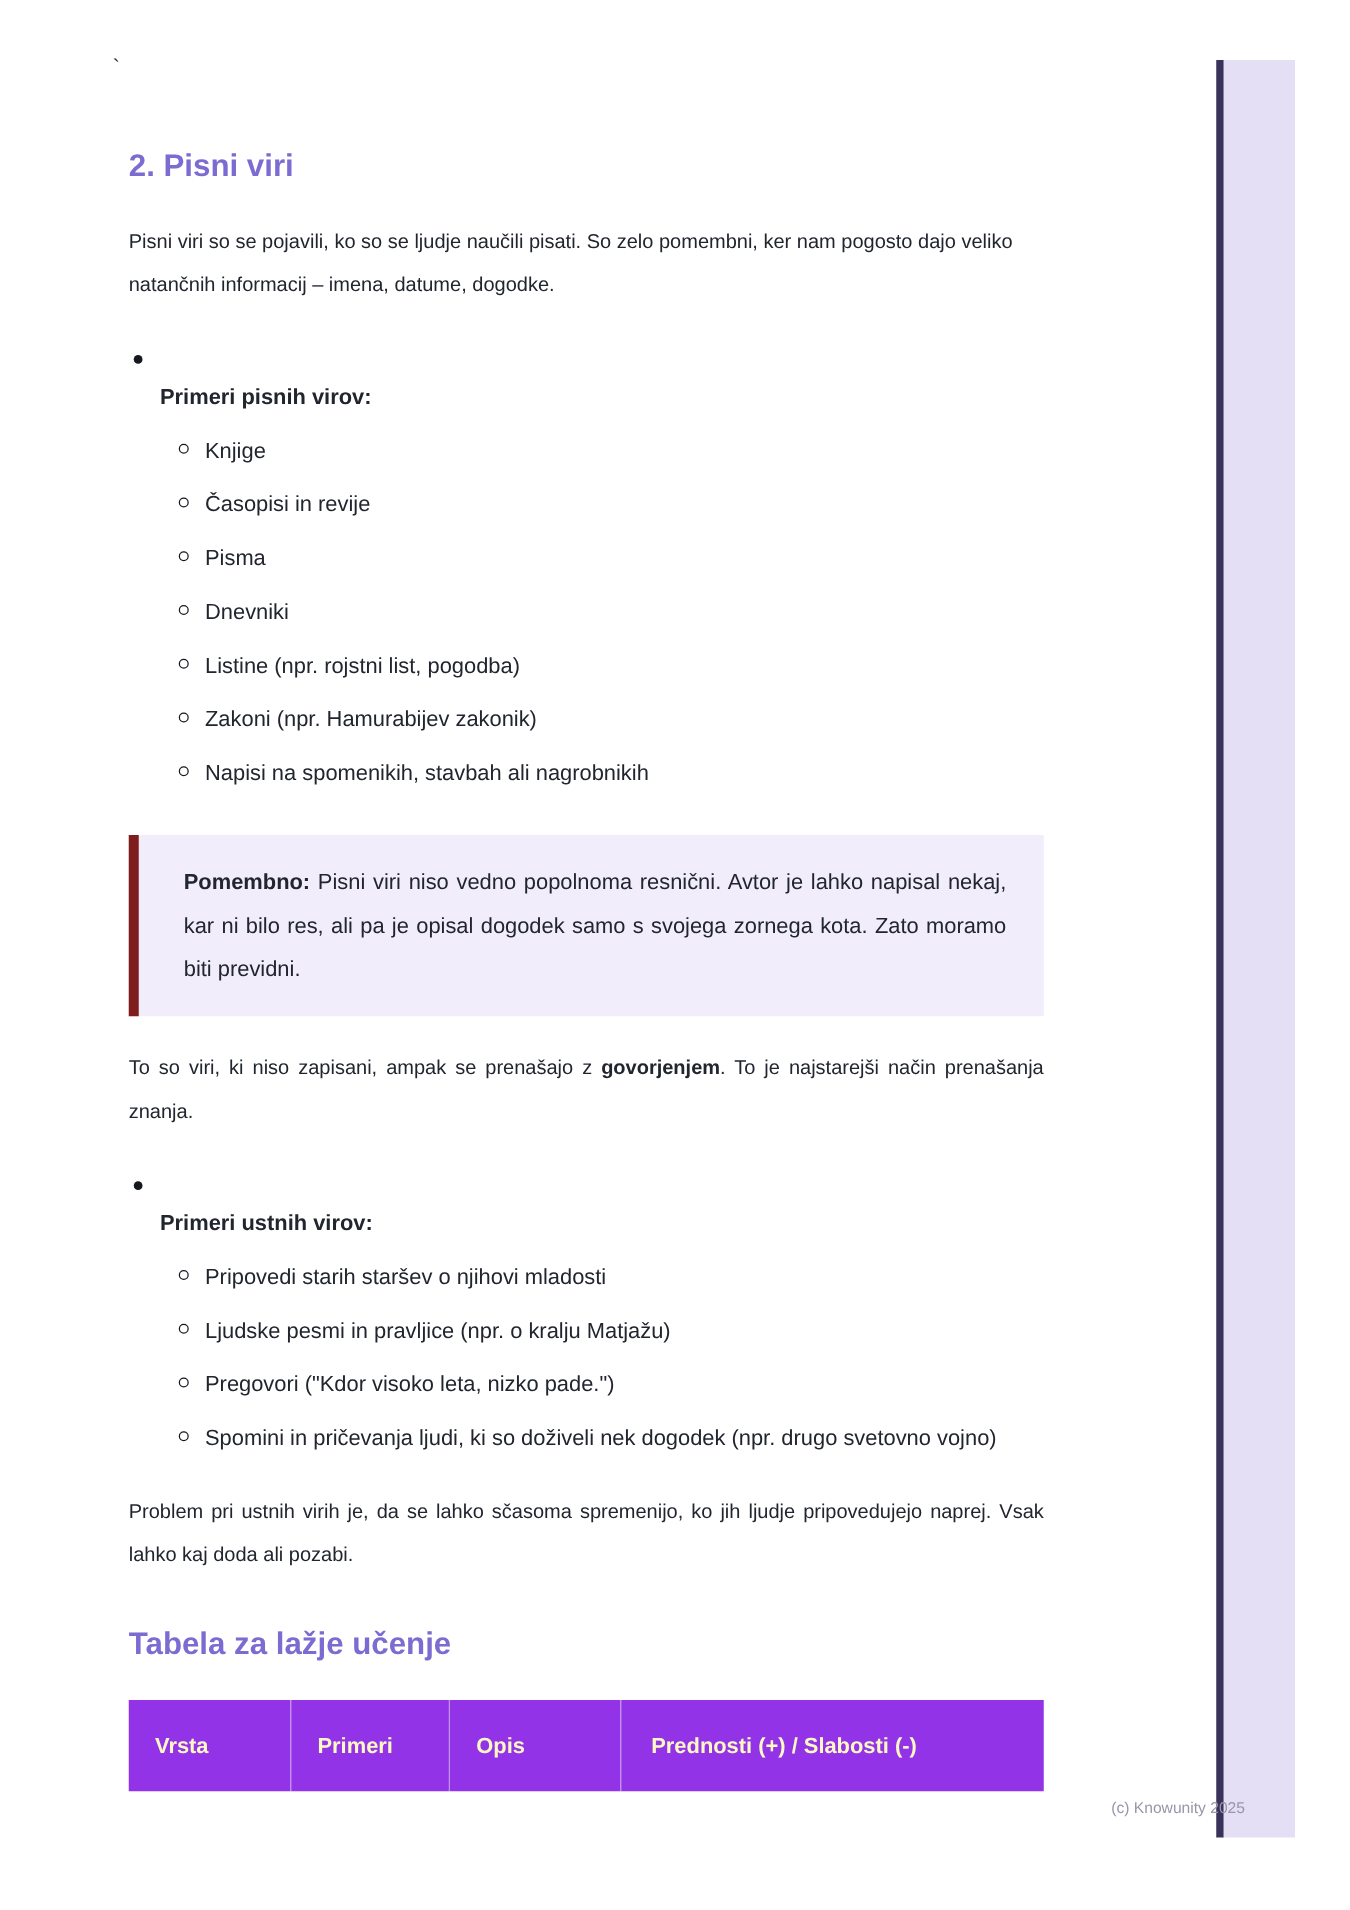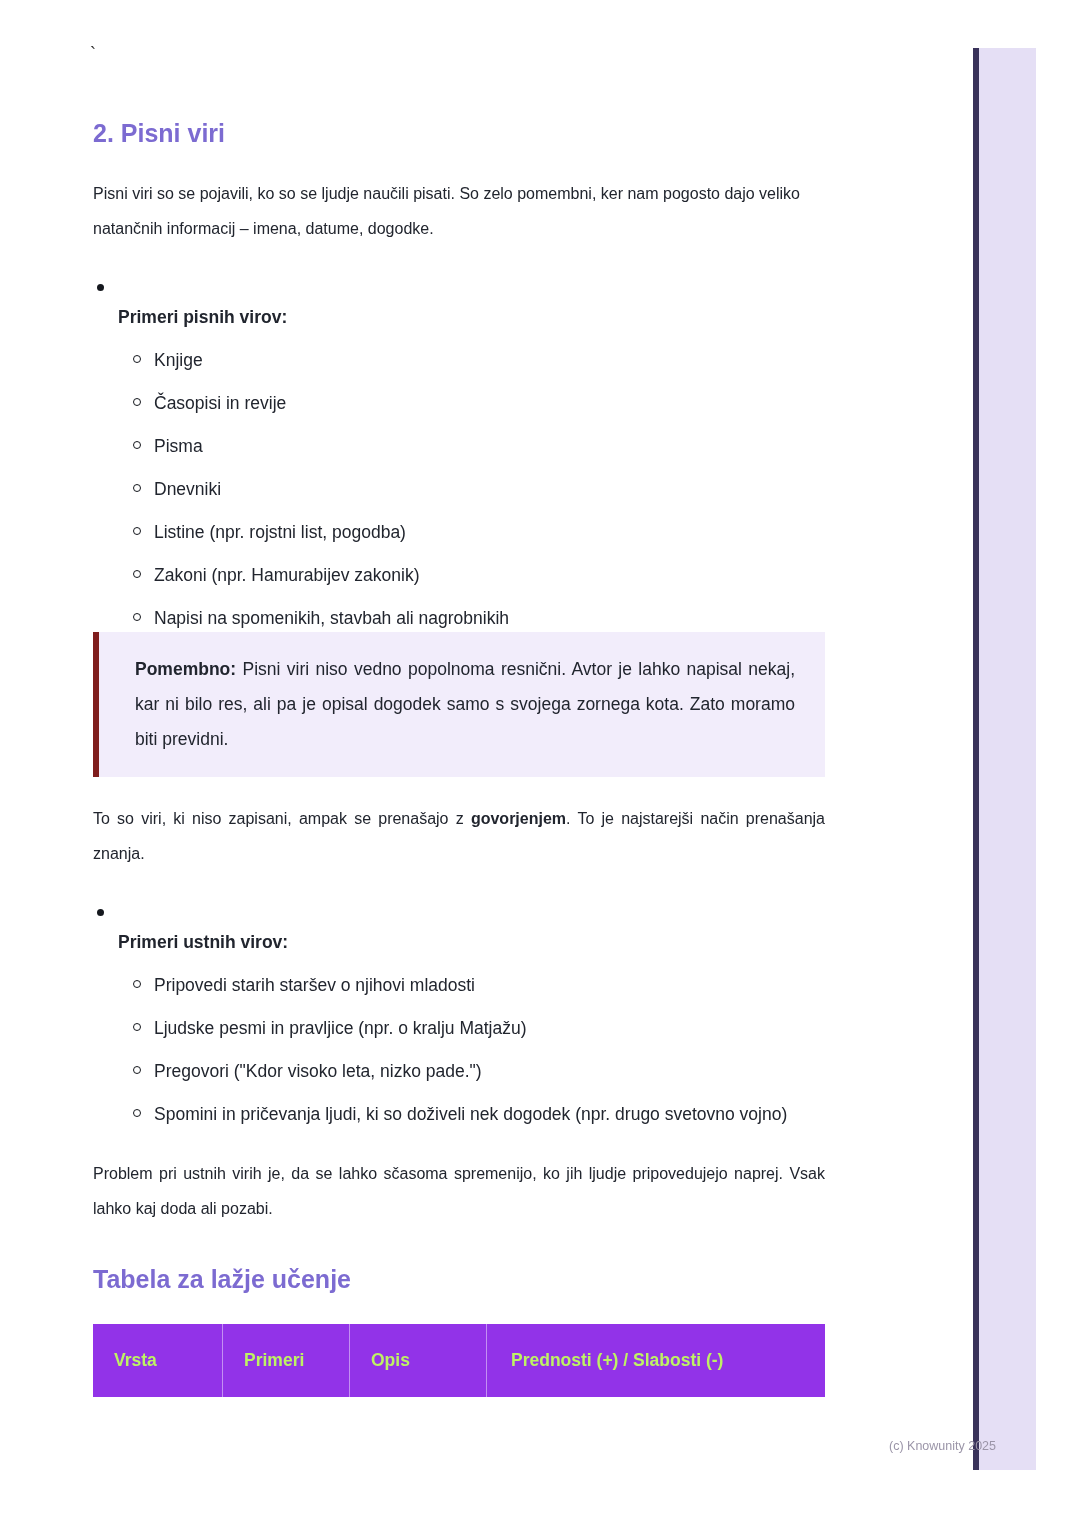--- a/index.html
+++ b/index.html
@@ -4,51 +4,51 @@
 <style>
   * { box-sizing: border-box; }
   html,body { margin:0; padding:0; }
   body {
     width:1080px; height:1528px; position:relative; overflow:hidden;
     background:#ffffff; color:#21252e;
     font-family:"Liberation Sans", sans-serif;
   }
   .stray { position:absolute; left:90px; top:44px; font-size:18px; color:#333; }
 
-  .content { position:absolute; left:93px; top:0; width:732px; }
+  .content { position:absolute; left:103px; top:0; width:732px; }
 
   .heading { color:#7c6bd1; font-size:25px; line-height:30px; font-weight:700; margin:0; }
   .h-pisni { margin-top:118px; }
   .h-ustni { margin-top:36px; }
   .h-table { margin-top:38px; }
 
   .para { font-size:16px; line-height:35px; margin:0; }
   .mt-intro { margin-top:28px; }
   .mt-intro2 { margin-top:24px; }
   .just { text-align:justify; }
 
   .l1-item { display:flex; margin-top:28px; }
   .dot { flex:none; width:7px; height:7px; border-radius:50%; background:#15181e; margin:10px 14px 0 4px; }
   .l1-text { font-weight:700; font-size:17.5px; line-height:27px;margin-top:30px; }
 
   .l2-item { display:flex; margin-left:40px; margin-top:16px; }
   .circle { flex:none; width:8px; height:8px; border-radius:50%; border:1.5px solid #15181e; margin:8px 13px 0 0; }
   .l2-text { font-size:17.5px; line-height:27px; }
 
   .callout {
-    background:#f2edfb; border-left:6px solid #7f1d1d;
+    margin-top:36px; background:#f2edfb; border-left:8px solid #7f1d1d;
     padding:20px 30px 20px 36px;
   }
   .callout p { margin:0; font-size:17.5px; line-height:35px; text-align:justify; }
 
   .outro { margin-top:28px; }
 
   .table-head { display:flex; margin-top:30px; }
   .th {
-    background:#9233e8; color:#bef264; font-weight:700; font-size:17.5px;
+    background:#9233e8; color:#fef9c3; font-weight:700; font-size:17.5px;
     height:73px; display:flex; align-items:center; padding-left:21px;
     border-right:1.5px solid rgba(255,255,255,0.45);
   }
   .th:last-child { border-right:none; }
   .th-0 { width:130px; }
   .th-1 { width:137px; }
   .th-2 { width:127px; }
   .th-3 { width:338px; padding-left:24px; }
 
   .side-line { position:absolute; left:973px; top:48px; width:6px; height:1422px; background:#39325a; }

